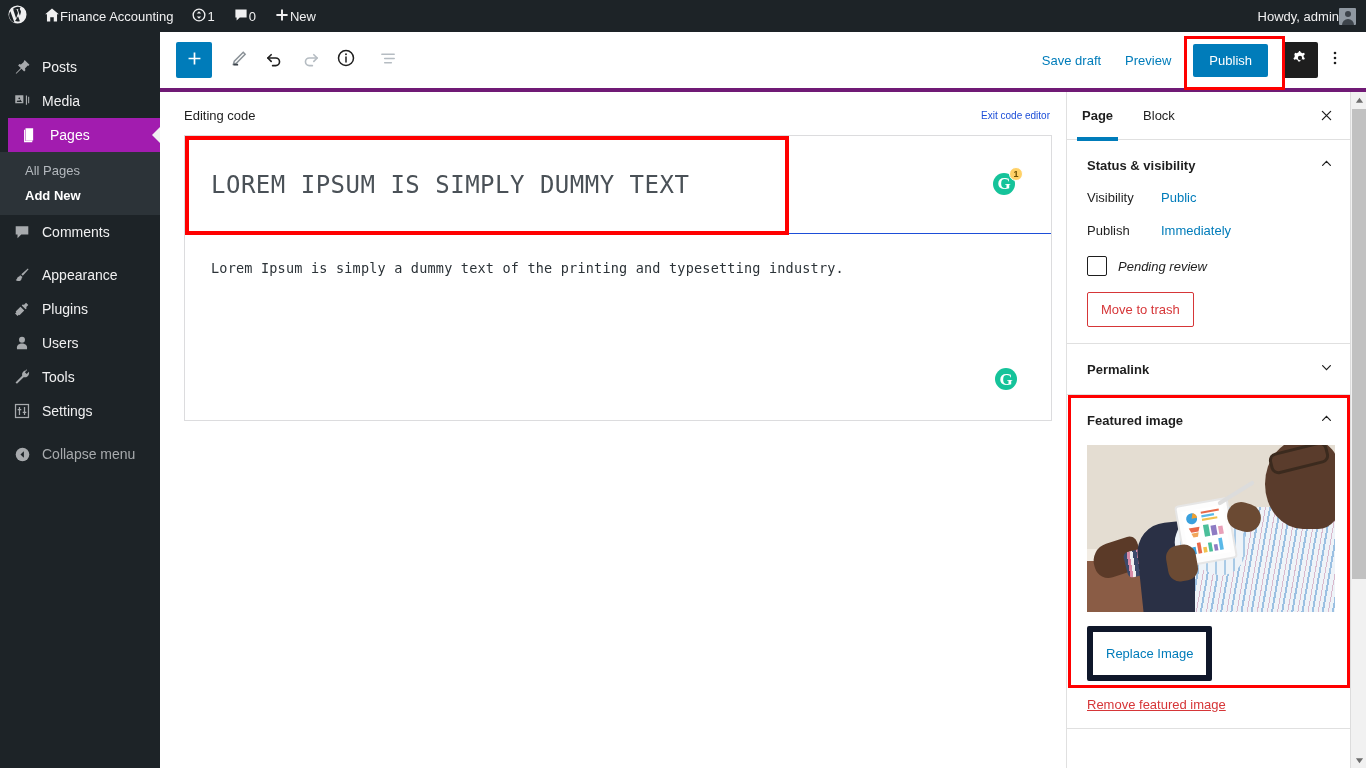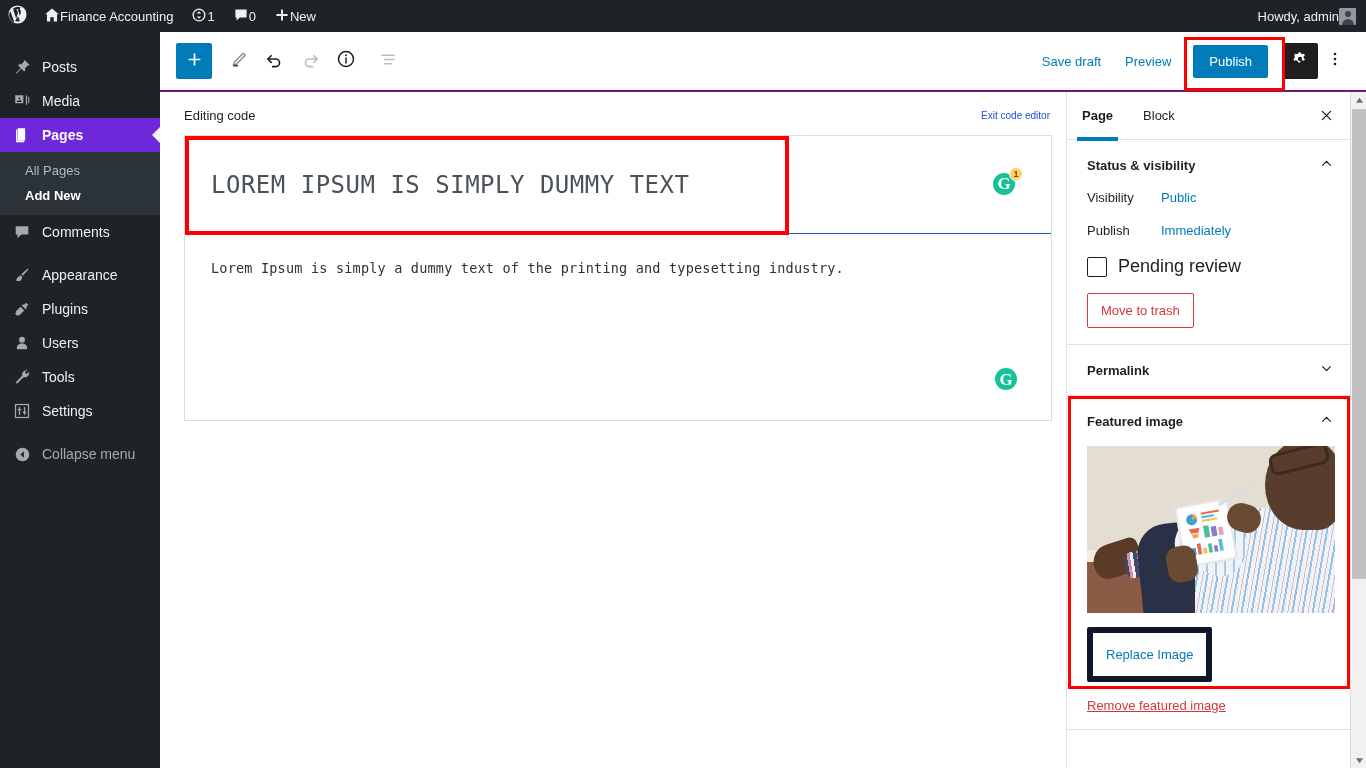--- a/index.html
+++ b/index.html
@@ -55,42 +55,42 @@
     height: 34px; padding-left: 11px;
     color: #f0f0f1; font-size: 14px;
     position: relative;
   }
   .menu-item .mi-ico {
     width: 22px; height: 20px; margin-right: 9px;
     display: flex; align-items: center; justify-content: center;
     color: #a7aaad; flex: 0 0 auto;
   }
   .menu-item.current {
-    background: #6d28d9; color: #fff; font-weight: 700;
+    background: #a21caf; color: #fff; font-weight: 400; margin-left: 8px;
   }
   .menu-item.current .mi-ico { color: #fff; }
   .menu-item.current::after {
     content: ""; position: absolute; right: 0; top: 50%;
     margin-top: -8px;
     border-style: solid; border-width: 8px 8px 8px 0;
     border-color: transparent #f0f0f1 transparent transparent;
   }
   .submenu { background: #2c3338; padding: 6px 0 7px 12px; }
   .submenu-item {
     padding: 5px 0 5px 13px; font-size: 13px; color: #b4b9be;
   }
   .submenu-item.current { color: #fff; font-weight: 700; }
   .menu-sep { height: 9px; }
   .collapse { color: #a7aaad; }
 
   
   .editor-header {
     position: absolute; top: 32px; left: 160px;
     width: 1206px; height: 60px;
-    background: #fff; border-bottom: 2px solid #701a75;
+    background: #fff; border-bottom: 4px solid #701a75;
     display: flex; align-items: center;
     z-index: 40;
   }
   .hdr-left { display: flex; align-items: center; padding-left: 16px; gap: 0; }
   .tool-btn {
     width: 36px; height: 36px;
     display: flex; align-items: center; justify-content: center;
     color: #1e1e1e;
   }
   .tool-btn.adder { background: #007cba; color: #fff; border-radius: 2px; margin-right: 8px; }
@@ -230,21 +230,21 @@
     display: flex; align-items: center;
     margin-bottom: 18px; font-size: 13px;
   }
   .row-label { width: 74px; color: #1e1e1e; }
   .row-value { color: #007cba; }
   .chk-row { display: flex; align-items: center; gap: 11px; margin-bottom: 16px; }
   .chk {
     width: 20px; height: 20px; border: 1.5px solid #1e1e1e;
     background: #fff; border-radius: 2px;
   }
-  .chk-label { font-size: 18px; color: #1e1e1e; }
+  .chk-label { font-size: 13px; color: #1e1e1e; font-style: italic; }
   .trash-btn {
     display: inline-block;
     border: 1px solid #d63638; color: #d63638;
     background: #fff; font-size: 13px;
     padding: 9px 13px; border-radius: 2px;
   }
   .feat-wrap { position: relative; }
   .feat-hl {
     position: absolute; left: 1px; top: 0; width: 282px; height: 293px;
     border: 3px solid #ff0000; pointer-events: none; z-index: 5;

